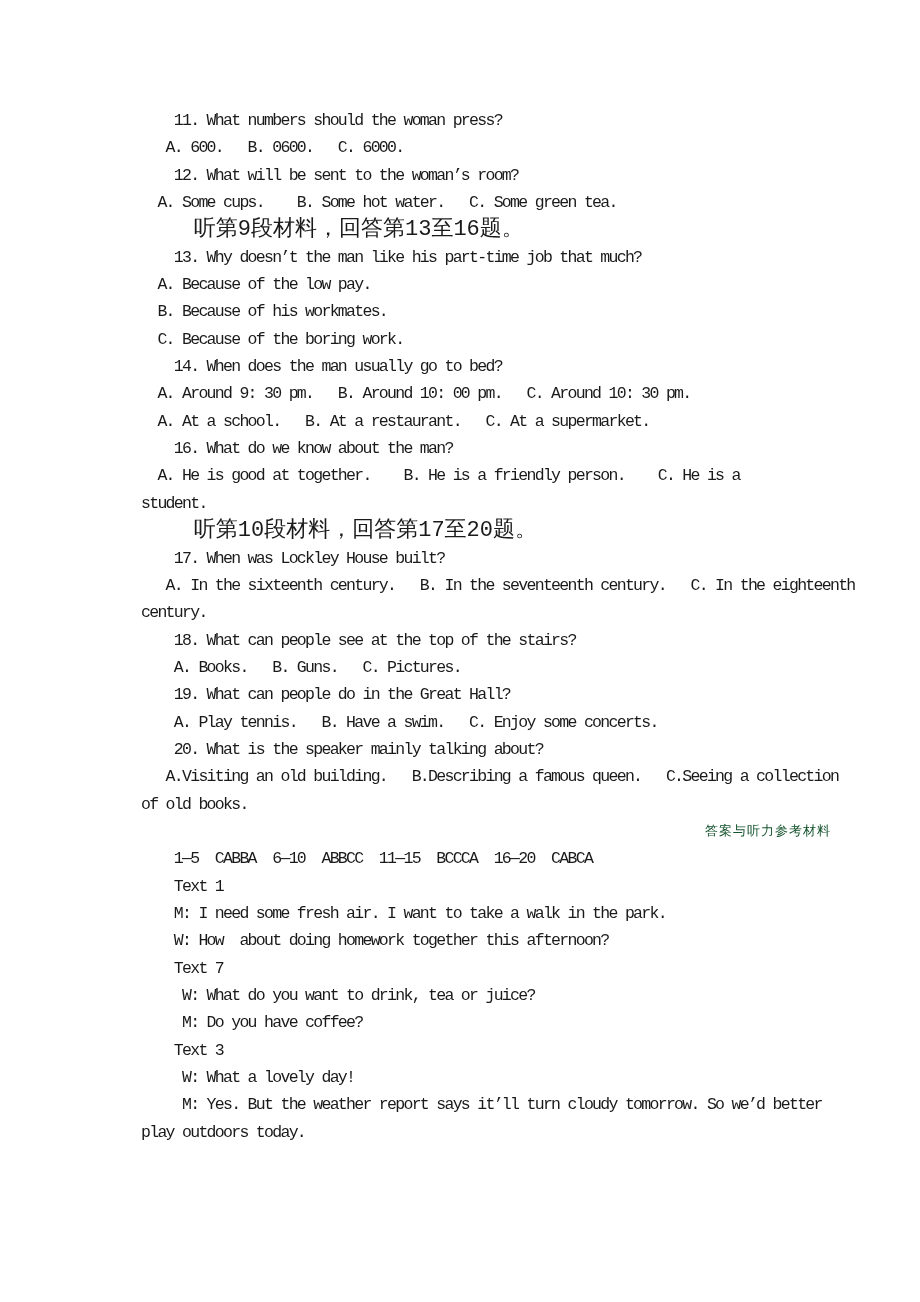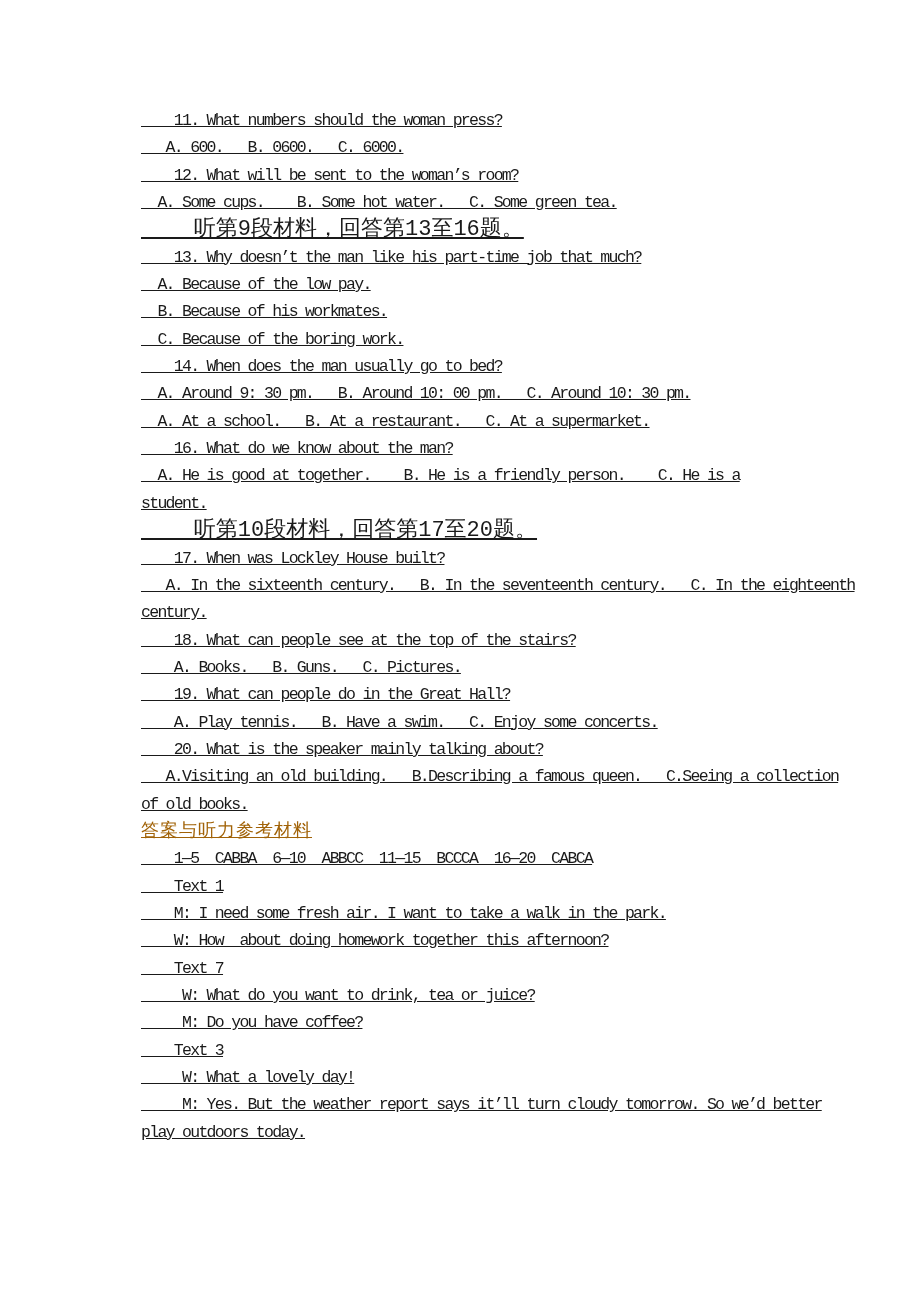--- a/index.html
+++ b/index.html
@@ -21,31 +21,30 @@
     width: 690px;
   }
   .line {
     white-space: pre;
     font-family: "Liberation Mono", "DejaVu Sans Mono", monospace;
     font-size: 16.5px;
     letter-spacing: -1.7px;
     line-height: 27.35px;
     height: 27.35px;
     color: #1a1a1a;
-    text-decoration: underline;
   }
   .line.cjk {
     letter-spacing: 0;
     font-size: 22px;
   }
   .line.heading {
-    text-align: left;
+    text-align: right;
     letter-spacing: 1px;
-    font-size: 18px;
-    color: #a16207;
+    font-size: 13px;
+    color: #14532d;
   }
 </style>
 </head>
 <body>
 
 <div class="page">
   <div class="doc">
     <div id="questions-container">
         <div class="line">    11. What numbers should the woman press?</div>
         <div class="line">   A. 600.   B. 0600.   C. 6000.</div>

